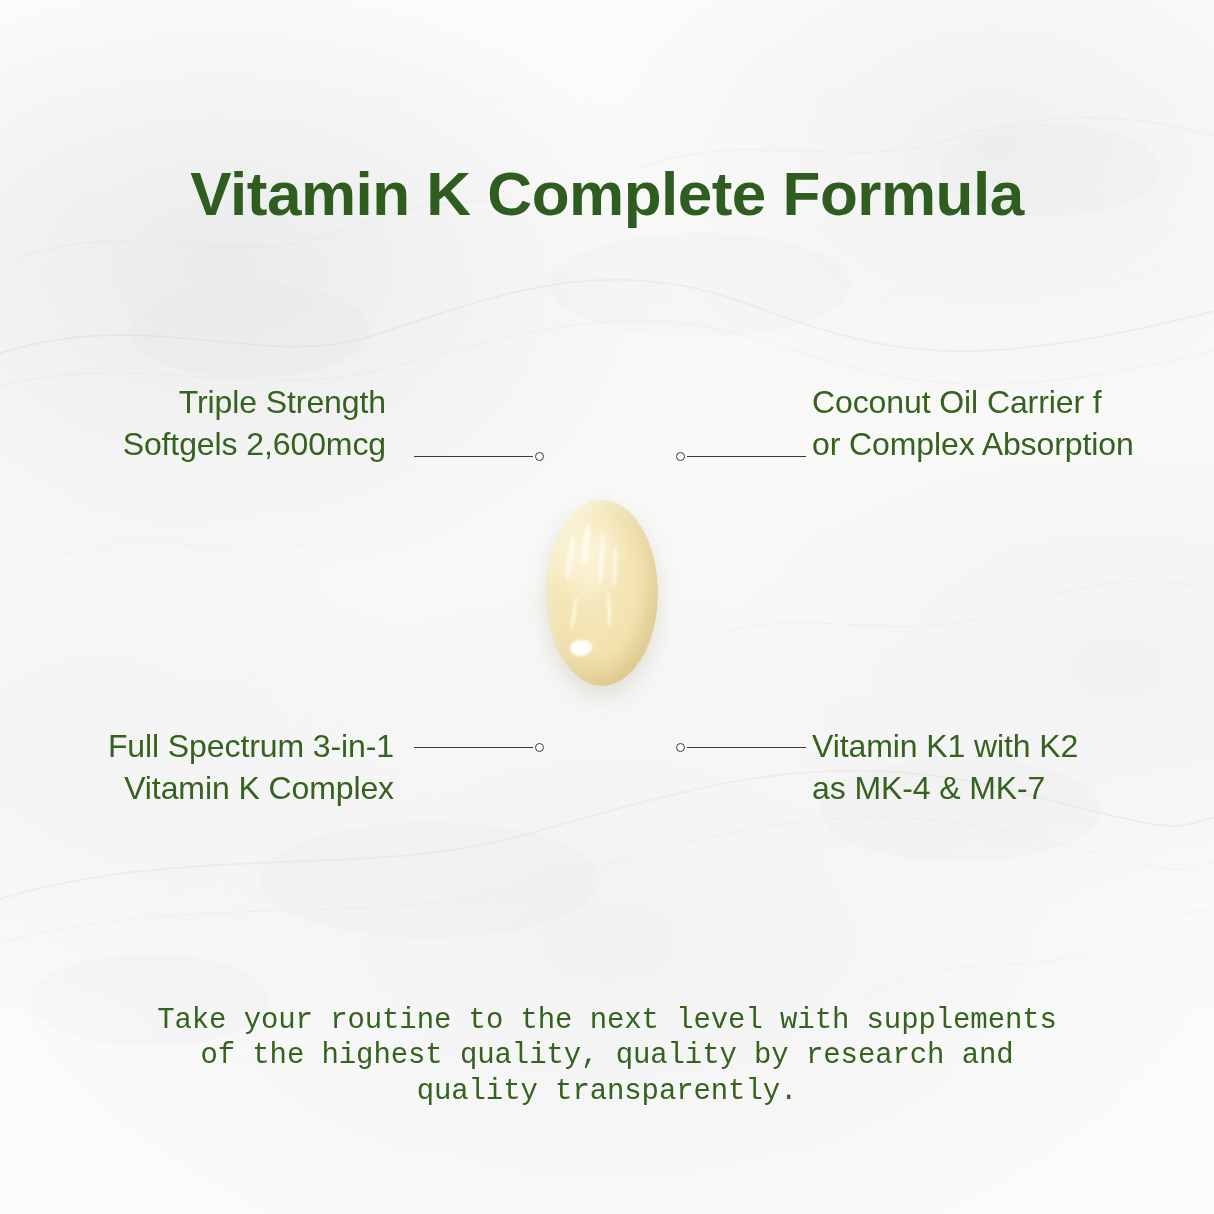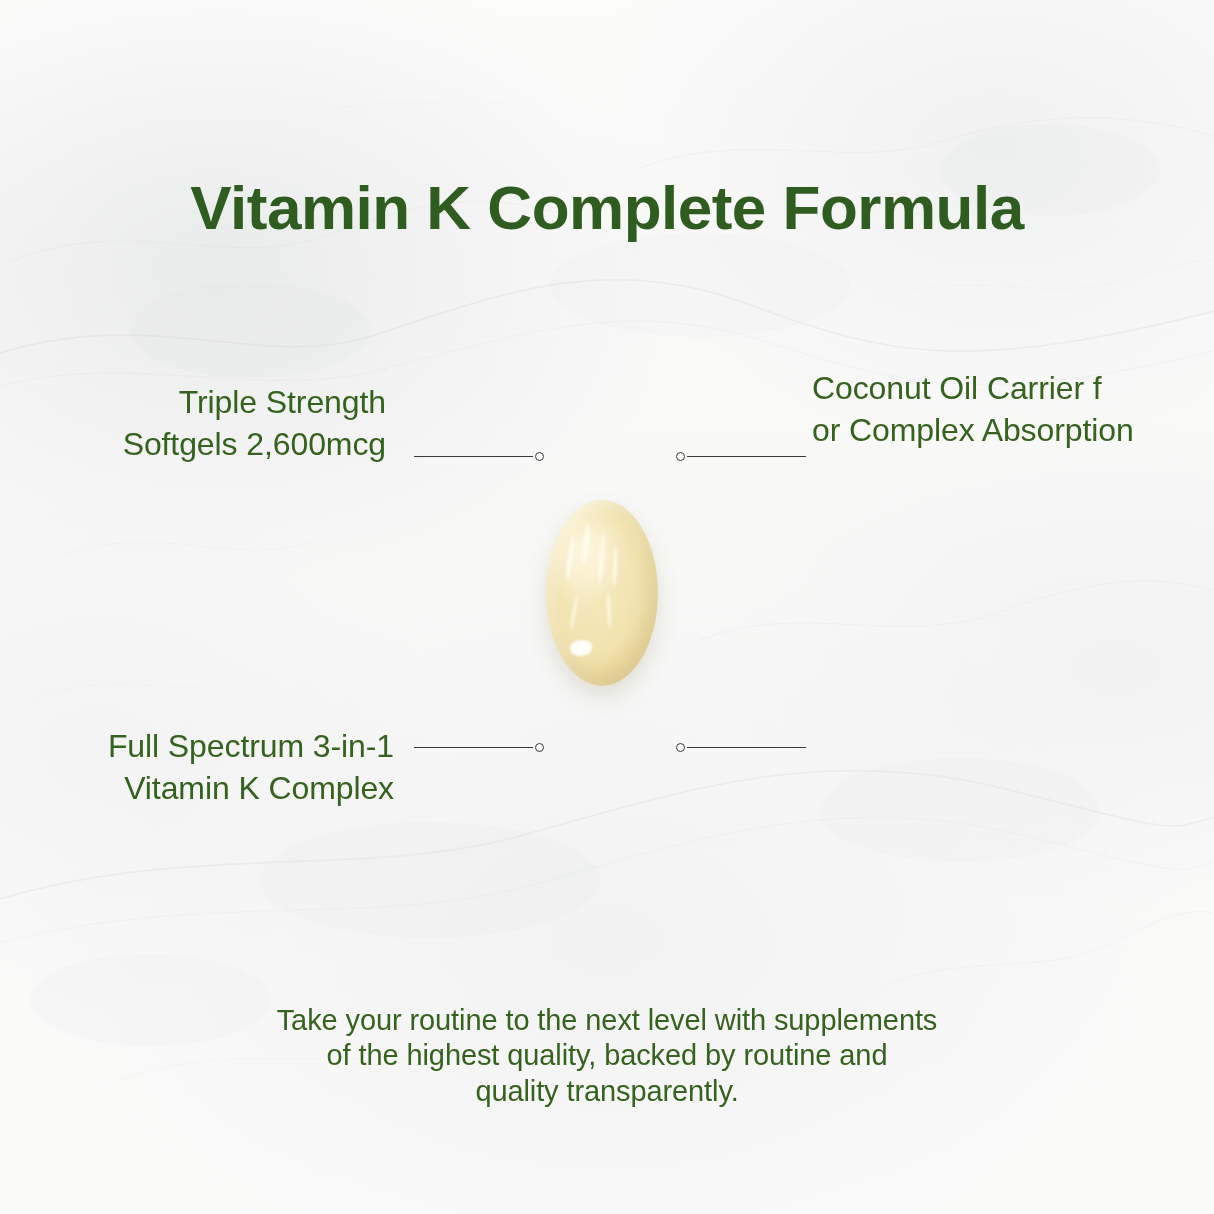--- a/index.html
+++ b/index.html
@@ -39,21 +39,21 @@
     inset: 0;
     opacity: 0.55;
   }
   .marble-veins svg { display: block; width: 100%; height: 100%; }
 
   
   .title {
     position: absolute;
     left: 0;
     right: 0;
-    top: 132px;
+    top: 118px;
     text-align: center;
     font-size: 62px;
     font-weight: 700;
     letter-spacing: -0.5px;
     color: #2f5d20;
     line-height: 1.1;
     white-space: nowrap;
   }
 
   
@@ -62,21 +62,21 @@
     font-size: 32px;
     line-height: 1.32;
     color: #35621f;
     font-weight: 400;
     letter-spacing: -0.1px;
   }
   .feature-label.left  { text-align: right; }
   .feature-label.right { text-align: left; }
 
   .fl-tl { right: 828px; top: 381px; width: 520px; }
-  .fl-tr { left: 812px;  top: 367px; width: 400px; }
+  .fl-tr { left: 812px;  top: 381px; width: 400px; }
   .fl-bl { right: 820px; top: 725px; width: 560px; }
   .fl-br { left: 812px;  top: 725px; width: 400px; }
 
   
   .connector {
     position: absolute;
     height: 14px;
   }
   .connector .rule {
     position: absolute;
@@ -151,20 +151,21 @@
   .tagline {
     position: absolute;
     left: 0; right: 0;
     top: 1003px;
     text-align: center;
     font-size: 29px;
     line-height: 1.22;
     color: #35621f;
     font-weight: 400;
     letter-spacing: -0.1px;
+    font-family: Liberation Mono, monospace;
   }
   .tagline div { display: block; }
 </style>
 </head>
 <body>
 
 <div id="infographic">
 
   <div class="marble-base"></div>
 
@@ -234,20 +235,24 @@
   </div>
   <div class="connector conn-left conn-bottom">
     <span class="rule"></span>
     <span class="node"></span>
   </div>
 
   <div class="connector conn-right conn-bottom">
     <span class="node"></span>
     <span class="rule"></span>
   </div>
+  <div class="feature-label right fl-br">
+    <div>Vitamin K1 with K2</div>
+    <div>as MK-4 &amp; MK-7</div>
+  </div>
 
   <div class="tagline">
     <div>Take your routine to the next level with supplements</div>
-    <div>of the highest quality, backed by routine and</div>
+    <div>of the highest quality, quality by research and</div>
     <div>quality transparently.</div>
   </div>
 
 </div>
 
 </body></html>

